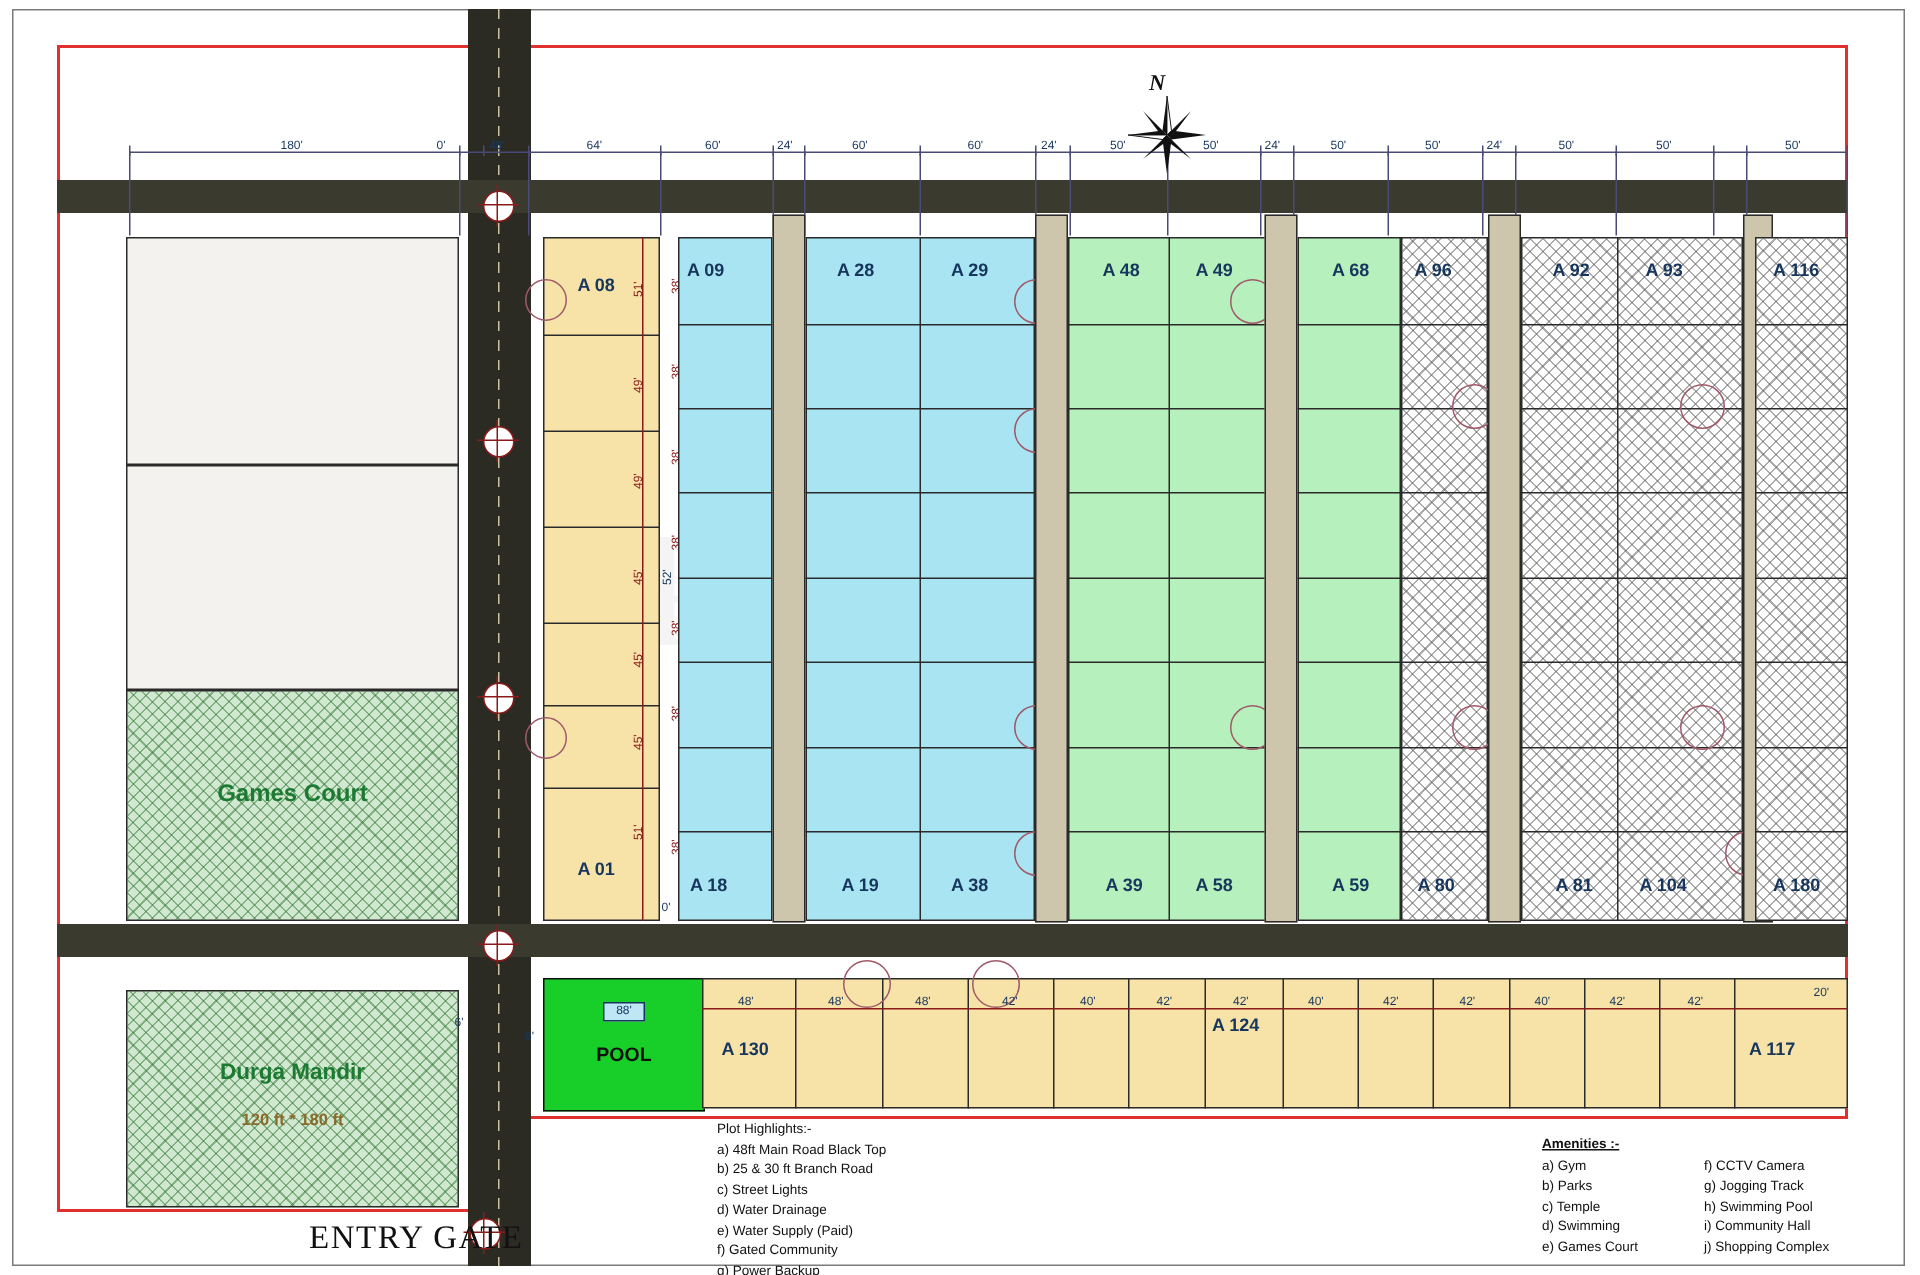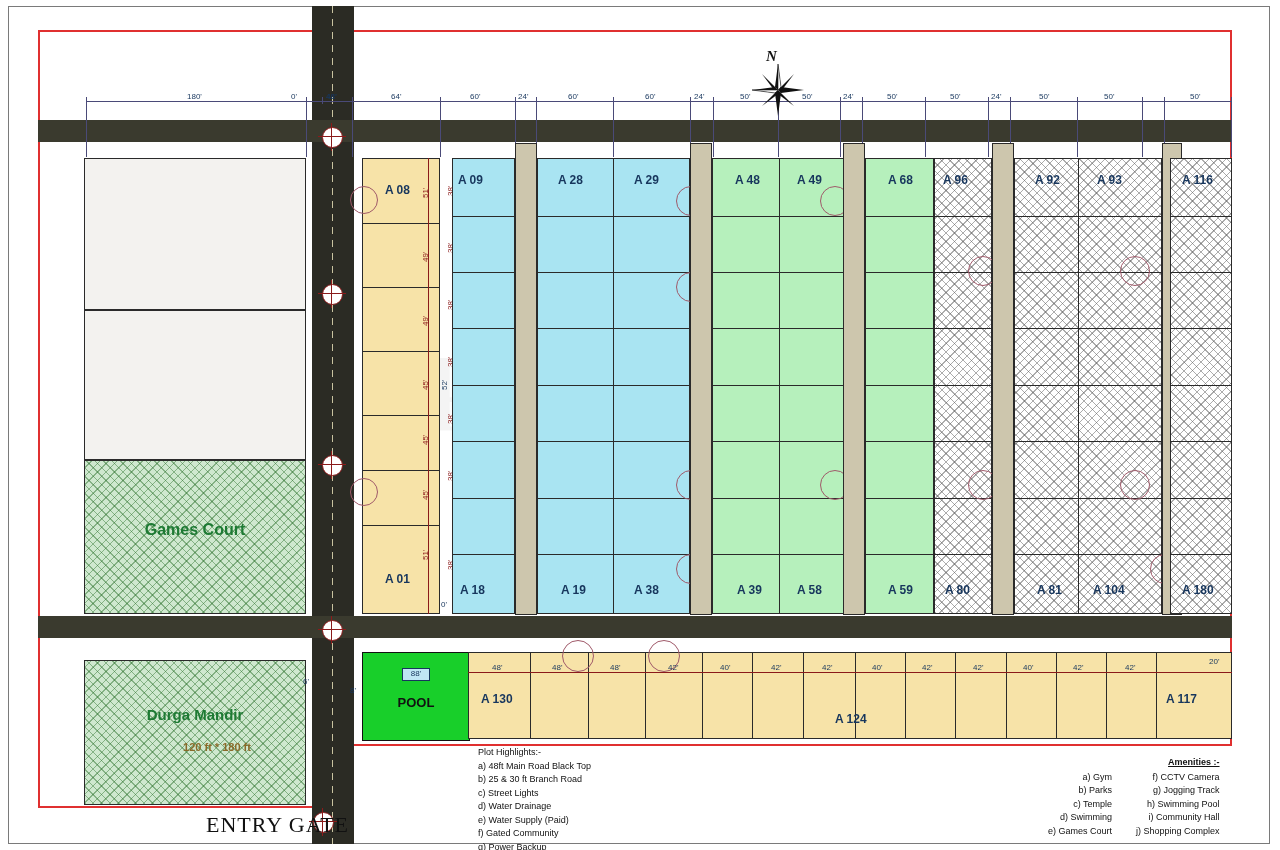--- a/index.html
+++ b/index.html
@@ -155,21 +155,21 @@
   <div class="cross-v" style="left:322px;top:808px;height:28px;"></div>
 
   <div class="abs plainwhite blk" style="left:84px;top:158px;width:222px;height:152px;"></div>
   <div class="abs plainwhite blk" style="left:84px;top:310px;width:222px;height:150px;"></div>
   <div class="abs hatchgreen blk" style="left:84px;top:460px;width:222px;height:154px;">
     <div class="gc-label" style="top:60px;">Games Court</div>
   </div>
 
   <div class="abs hatchgreen blk" style="left:84px;top:660px;width:222px;height:145px;">
     <div class="dm-label" style="top:45px;">Durga Mandir</div>
-    <div class="dm-sub" style="top:80px;padding-left:22px;">120 ft * 180 ft</div>
+    <div class="dm-sub" style="top:80px;">120 ft * 180 ft</div>
   </div>
 
   <div class="dimline" style="left:86px;top:101px;width:1145px;"></div>
 
   <div class="tick" style="left:86px;top:97px;"></div>
   <div class="dimline-v" style="left:86px;top:101px;height:56px;"></div>
   <div class="tick" style="left:306px;top:97px;"></div>
   <div class="dimline-v" style="left:306px;top:101px;height:56px;"></div>
   <div class="tick" style="left:322px;top:97px;"></div>
   <div class="tick" style="left:352px;top:97px;"></div>
@@ -401,21 +401,21 @@
   <div class="abs" style="left:905px;top:652px;width:1px;height:87px;background:#2a2a2a;"></div>
   <div class="abs" style="left:955px;top:652px;width:1px;height:87px;background:#2a2a2a;"></div>
   <div class="abs" style="left:1006px;top:652px;width:1px;height:87px;background:#2a2a2a;"></div>
   <div class="abs" style="left:1056px;top:652px;width:1px;height:87px;background:#2a2a2a;"></div>
   <div class="abs" style="left:1106px;top:652px;width:1px;height:87px;background:#2a2a2a;"></div>
   <div class="abs" style="left:1156px;top:652px;width:1px;height:87px;background:#2a2a2a;"></div>
   <div class="arc" style="left:562px;top:640px;width:30px;height:30px;"></div>
   <div class="arc" style="left:648px;top:640px;width:30px;height:30px;"></div>
 
   <div class="lbl" style="left:481px;top:692px;">A 130</div>
-  <div class="lbl" style="left:808px;top:712px;margin-left:27px;">A 124</div>
+  <div class="lbl" style="left:808px;top:676px;">A 124</div>
   <div class="lbl" style="left:1166px;top:692px;">A 117</div>
 
   <div class="dimline" style="left:468px;top:672px;width:764px;background:#8b1a1a;"></div>
   <div class="dim" style="left:350px;top:686px;color:#17365d;">8'</div>
   <div class="dim" style="left:492px;top:663px;color:#17365d;">48'</div>
   <div class="dim" style="left:552px;top:663px;color:#17365d;">48'</div>
   <div class="dim" style="left:610px;top:663px;color:#17365d;">48'</div>
   <div class="dim" style="left:668px;top:663px;color:#17365d;">42'</div>
   <div class="dim" style="left:720px;top:663px;color:#17365d;">40'</div>
   <div class="dim" style="left:771px;top:663px;color:#17365d;">42'</div>
@@ -436,21 +436,21 @@
     <div>Plot Highlights:-</div>
     <div>a) 48ft Main Road Black Top</div>
     <div>b) 25 &amp; 30 ft Branch Road</div>
     <div>c) Street Lights</div>
     <div>d) Water Drainage</div>
     <div>e) Water Supply (Paid)</div>
     <div>f) Gated Community</div>
     <div>g) Power Backup</div>
   </div>
 
-  <div class="legend" style="left:1028px;top:756px;text-align:right;">
+  <div class="legend" style="left:1028px;top:756px;">
     <div class="u">Amenities :-</div>
     <div style="display:flex;gap:24px;margin-top:1px;">
       <div style="min-width:84px;">
         <div>a) Gym</div>
         <div>b) Parks</div>
         <div>c) Temple</div>
         <div>d) Swimming</div>
         <div>e) Games Court</div>
       </div>
       <div>

